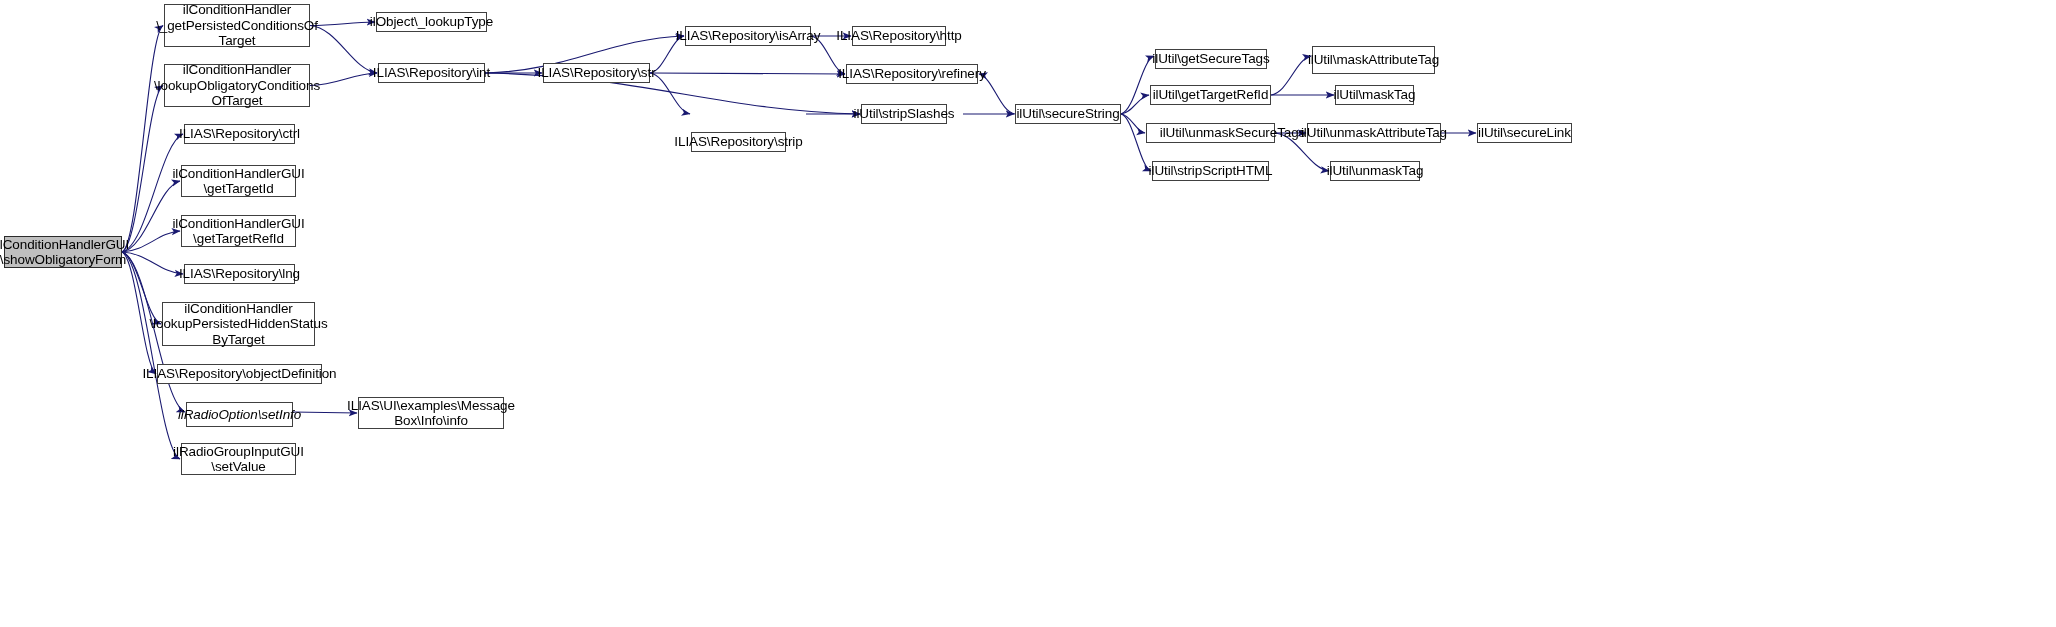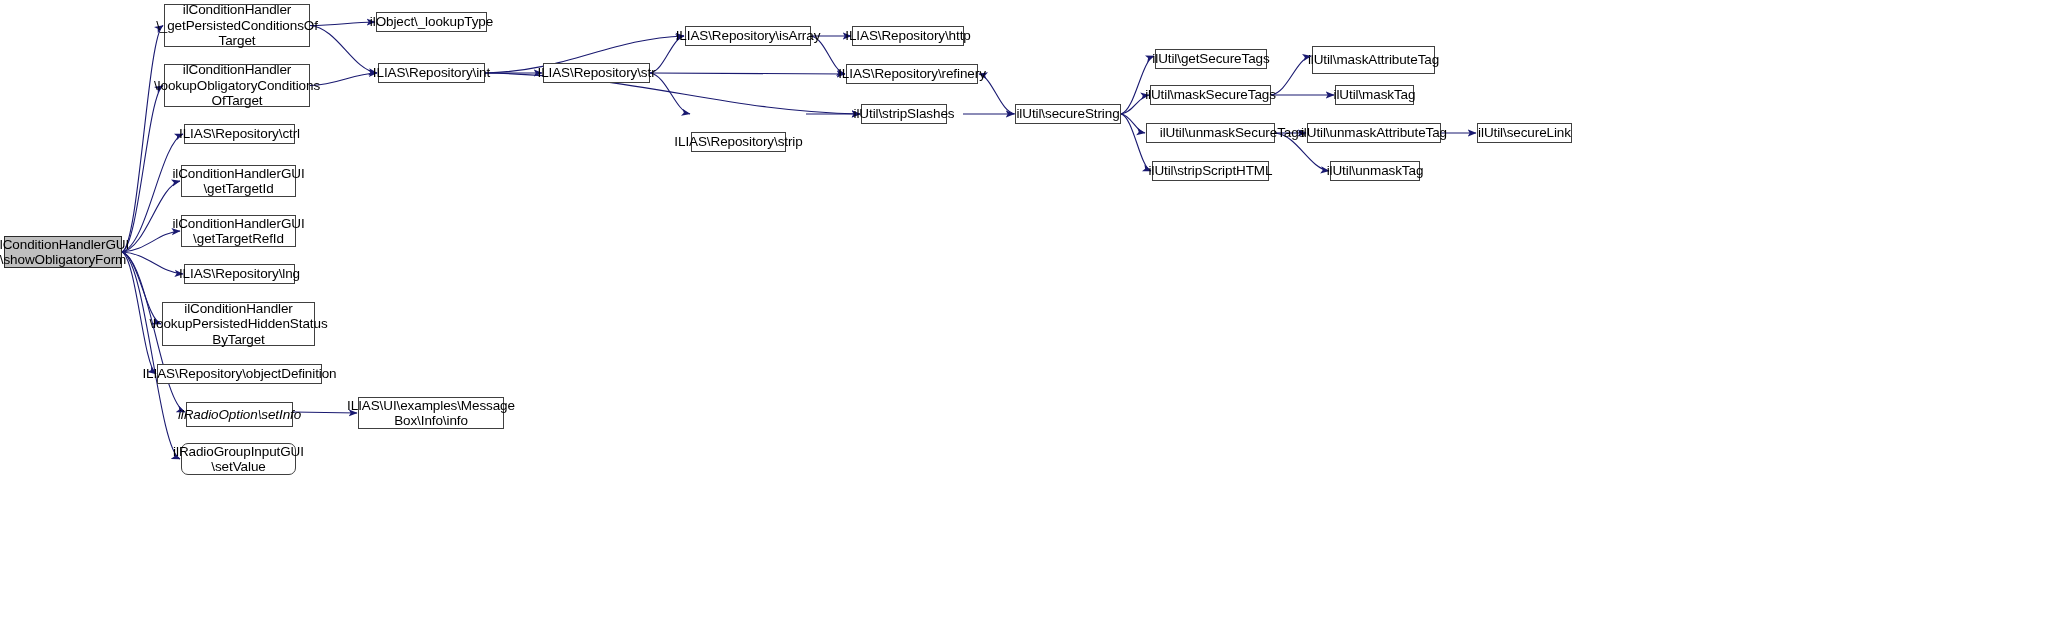--- a/index.html
+++ b/index.html
@@ -84,35 +84,35 @@
       <div class="node" style="left: 181px; top: 165px; width: 115px; height: 32px;">ilConditionHandlerGUI
 \getTargetId</div>
       <div class="node" style="left: 181px; top: 215px; width: 115px; height: 32px;">ilConditionHandlerGUI
 \getTargetRefId</div>
       <div class="node" style="left: 184px; top: 264px; width: 111px; height: 20px;">ILIAS\Repository\lng</div>
       <div class="node" style="left: 162px; top: 302px; width: 153px; height: 44px;">ilConditionHandler
 \lookupPersistedHiddenStatus
 ByTarget</div>
       <div class="node" style="left: 157px; top: 364px; width: 165px; height: 20px;">ILIAS\Repository\objectDefinition</div>
       <div class="node" style="left: 186px; top: 402px; width: 107px; height: 25px; font-style: italic;">ilRadioOption\setInfo</div>
-      <div class="node" style="left: 181px; top: 443px; width: 115px; height: 32px; border-radius: 7px;">ilRadioGroupInputGUI
+      <div class="node" style="left: 181px; top: 443px; width: 115px; height: 32px;">ilRadioGroupInputGUI
 \setValue</div>
       <div class="node" style="left: 376px; top: 12px; width: 111px; height: 20px;">ilObject\_lookupType</div>
       <div class="node" style="left: 378px; top: 63px; width: 107px; height: 20px; text-align: right;">ILIAS\Repository\int</div>
       <div class="node" style="left: 358px; top: 397px; width: 146px; height: 32px;">ILIAS\UI\examples\Message
 Box\Info\info</div>
       <div class="node" style="left: 543px; top: 63px; width: 107px; height: 20px;">ILIAS\Repository\str</div>
       <div class="node" style="left: 685px; top: 26px; width: 126px; height: 20px;">ILIAS\Repository\isArray</div>
       <div class="node" style="left: 691px; top: 104px; width: 95px; height: 20px; margin-top: 28px;">ILIAS\Repository\strip</div>
-      <div class="node" style="left: 852px; top: 26px; width: 112px; height: 20px;">ILIAS\Repository\http</div>
+      <div class="node" style="left: 852px; top: 26px; width: 94px; height: 20px;">ILIAS\Repository\http</div>
       <div class="node" style="left: 846px; top: 64px; width: 132px; height: 20px;">ILIAS\Repository\refinery</div>
       <div class="node" style="left: 861px; top: 104px; width: 86px; height: 20px;">ilUtil\stripSlashes</div>
       <div class="node" style="left: 1015px; top: 104px; width: 106px; height: 20px;">ilUtil\secureString</div>
       <div class="node" style="left: 1155px; top: 49px; width: 112px; height: 20px;">ilUtil\getSecureTags</div>
-      <div class="node" style="left: 1150px; top: 85px; width: 121px; height: 20px;">ilUtil\maskSecureTags</div>
+      <div class="node" style="left: 1150px; top: 85px; width: 121px; height: 20px;">ilUtil\getTargetRefId</div>
       <div class="node" style="left: 1146px; top: 123px; width: 129px; height: 20px; padding-left: 48px;">ilUtil\unmaskSecureTags</div>
       <div class="node" style="left: 1152px; top: 161px; width: 117px; height: 20px;">ilUtil\stripScriptHTML</div>
       <div class="node" style="left: 1312px; top: 46px; width: 123px; height: 28px;">ilUtil\maskAttributeTag</div>
       <div class="node" style="left: 1335px; top: 85px; width: 79px; height: 20px;">ilUtil\maskTag</div>
       <div class="node" style="left: 1307px; top: 123px; width: 134px; height: 20px;">ilUtil\unmaskAttributeTag</div>
       <div class="node" style="left: 1330px; top: 161px; width: 90px; height: 20px;">ilUtil\unmaskTag</div>
       <div class="node" style="left: 1477px; top: 123px; width: 95px; height: 20px;">ilUtil\secureLink</div>
     </div>
 </div>
 

